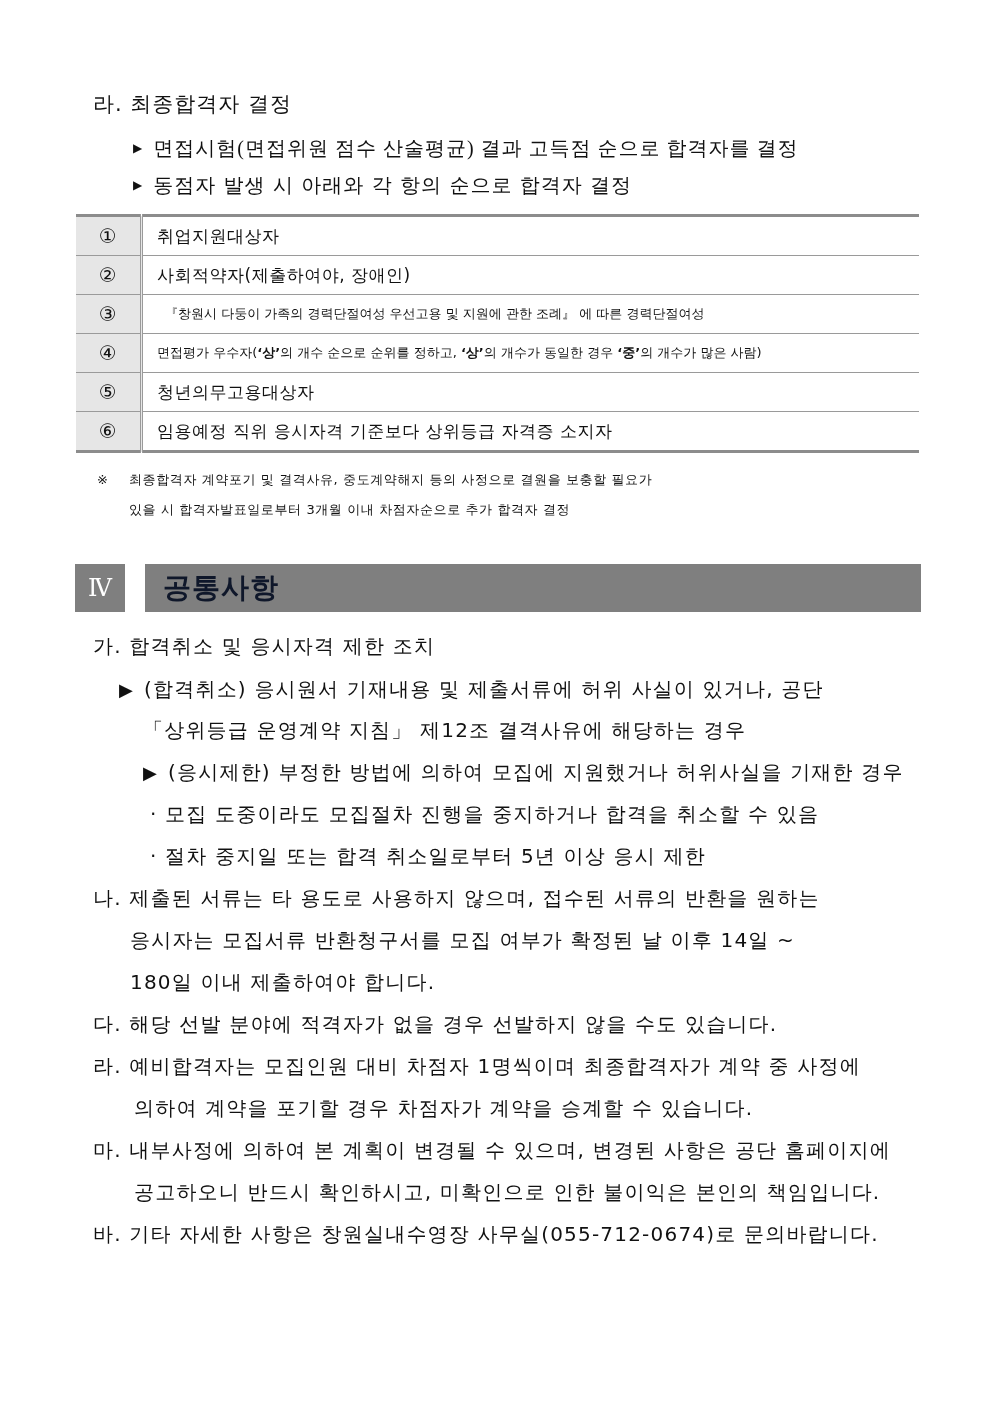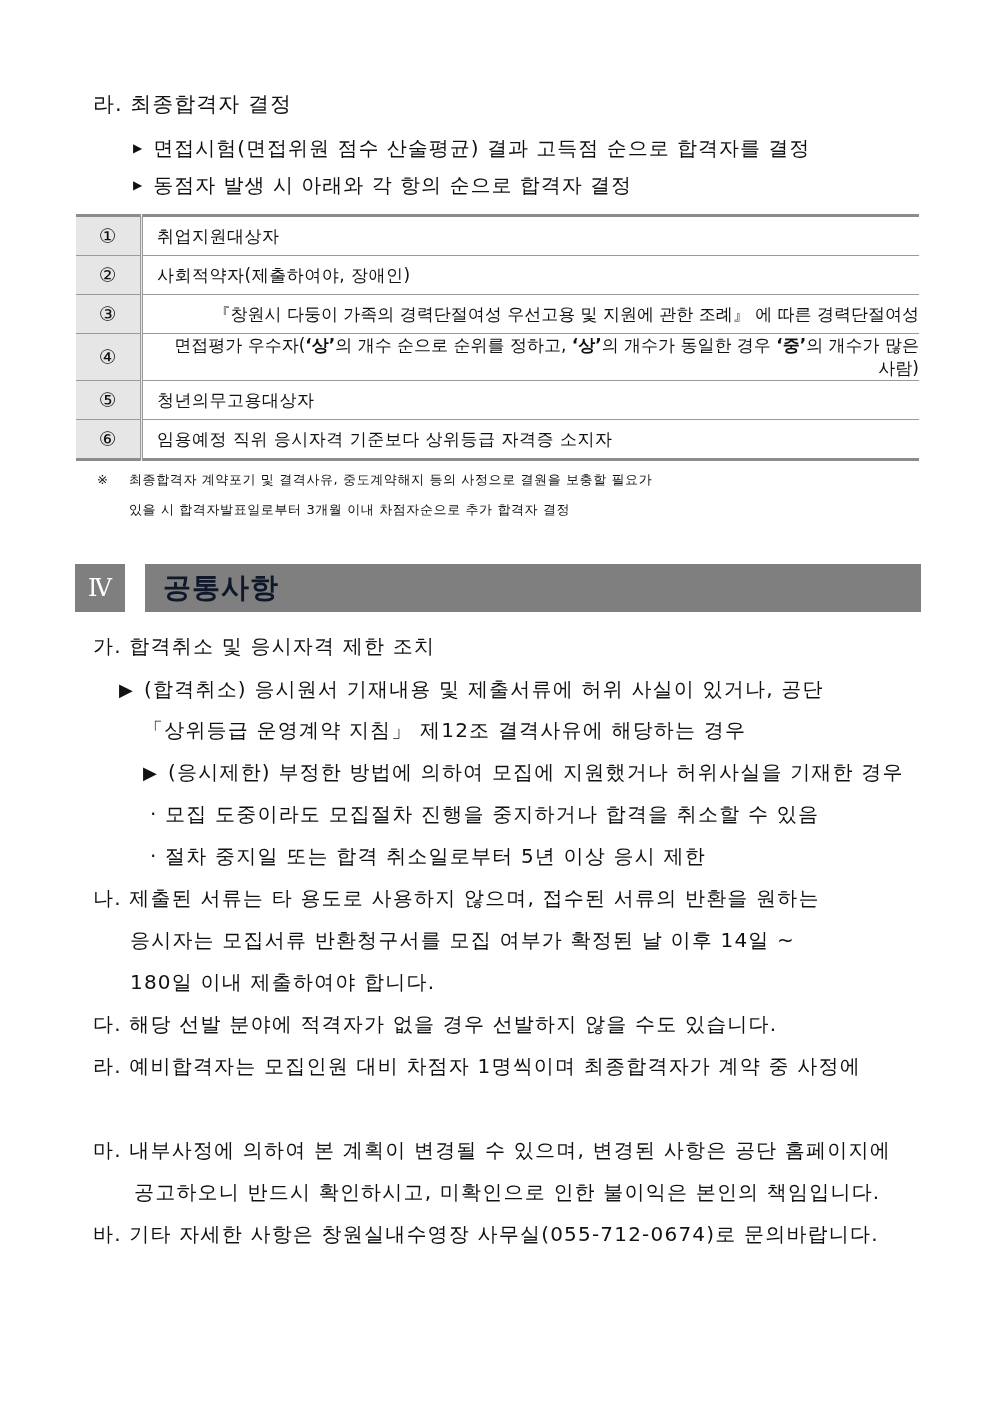--- a/index.html
+++ b/index.html
@@ -59,23 +59,22 @@
       width: 64px;
       background: #e6e6e6;
       text-align: center;
       font-size: 20px;
       border-right: 3px double #9a9a9a;
     }
     .tie-table td.txt {
       padding-left: 14px;
     }
     .tie-table td.txt.small {
-      font-size: 17px;
+      font-size: 13px;
       letter-spacing: 0;
-      text-align: right;
     }
     .tie-table td.txt.indent { padding-left: 22px; }
     .bold { font-weight: bold; }
 
     .note {
       left: 97px; top: 465px;
       font-size: 13px;
       line-height: 30px;
       letter-spacing: 0.6px;
     }
@@ -120,21 +119,21 @@
       margin-right: 10px;
     }
   </style>
 </head>
 <body>
 
 <div class="page">
 
   <div class="abs h-ra">라. 최종합격자 결정</div>
 
-  <div class="abs bullet-line" style="left:133px; top:135px;">
+  <div class="abs bullet-line" style="left:133px; top:135px;font-family:Liberation Serif, serif;">
     <span class="tri">▶</span><span>면접시험(면접위원 점수 산술평균) 결과 고득점 순으로 합격자를 결정</span>
   </div>
   <div class="abs bullet-line" style="left:133px; top:172px;">
     <span class="tri">▶</span><span>동점자 발생 시 아래와 각 항의 순으로 합격자 결정</span>
   </div>
 
   <table class="tie-table">
     <tbody>
         <tr>
       <td class="num">①</td>
@@ -184,19 +183,20 @@
   <div class="abs body-line" style="left:150px; top:801px;">· 모집 도중이라도 모집절차 진행을 중지하거나 합격을 취소할 수 있음</div>
   <div class="abs body-line" style="left:150px; top:843px;">· 절차 중지일 또는 합격 취소일로부터 5년 이상 응시 제한</div>
 
   <div class="abs body-line" style="left:93px; top:885px;">나. 제출된 서류는 타 용도로 사용하지 않으며, 접수된 서류의 반환을 원하는</div>
   <div class="abs body-line" style="left:130px; top:927px;">응시자는 모집서류 반환청구서를 모집 여부가 확정된 날 이후 14일 ~</div>
   <div class="abs body-line" style="left:130px; top:969px;">180일 이내 제출하여야 합니다.</div>
 
   <div class="abs body-line" style="left:93px; top:1011px;">다. 해당 선발 분야에 적격자가 없을 경우 선발하지 않을 수도 있습니다.</div>
 
   <div class="abs body-line" style="left:93px; top:1053px;">라. 예비합격자는 모집인원 대비 차점자 1명씩이며 최종합격자가 계약 중 사정에</div>
+  <div class="abs body-line" style="left:134px; top:1095px;">의하여 계약을 포기할 경우 차점자가 계약을 승계할 수 있습니다.</div>
 
   <div class="abs body-line" style="left:93px; top:1137px;">마. 내부사정에 의하여 본 계획이 변경될 수 있으며, 변경된 사항은 공단 홈페이지에</div>
   <div class="abs body-line" style="left:134px; top:1179px;">공고하오니 반드시 확인하시고, 미확인으로 인한 불이익은 본인의 책임입니다.</div>
 
   <div class="abs body-line" style="left:93px; top:1221px;">바. 기타 자세한 사항은 창원실내수영장 사무실(055-712-0674)로 문의바랍니다.</div>
 
 </div>
 
 </body></html>

